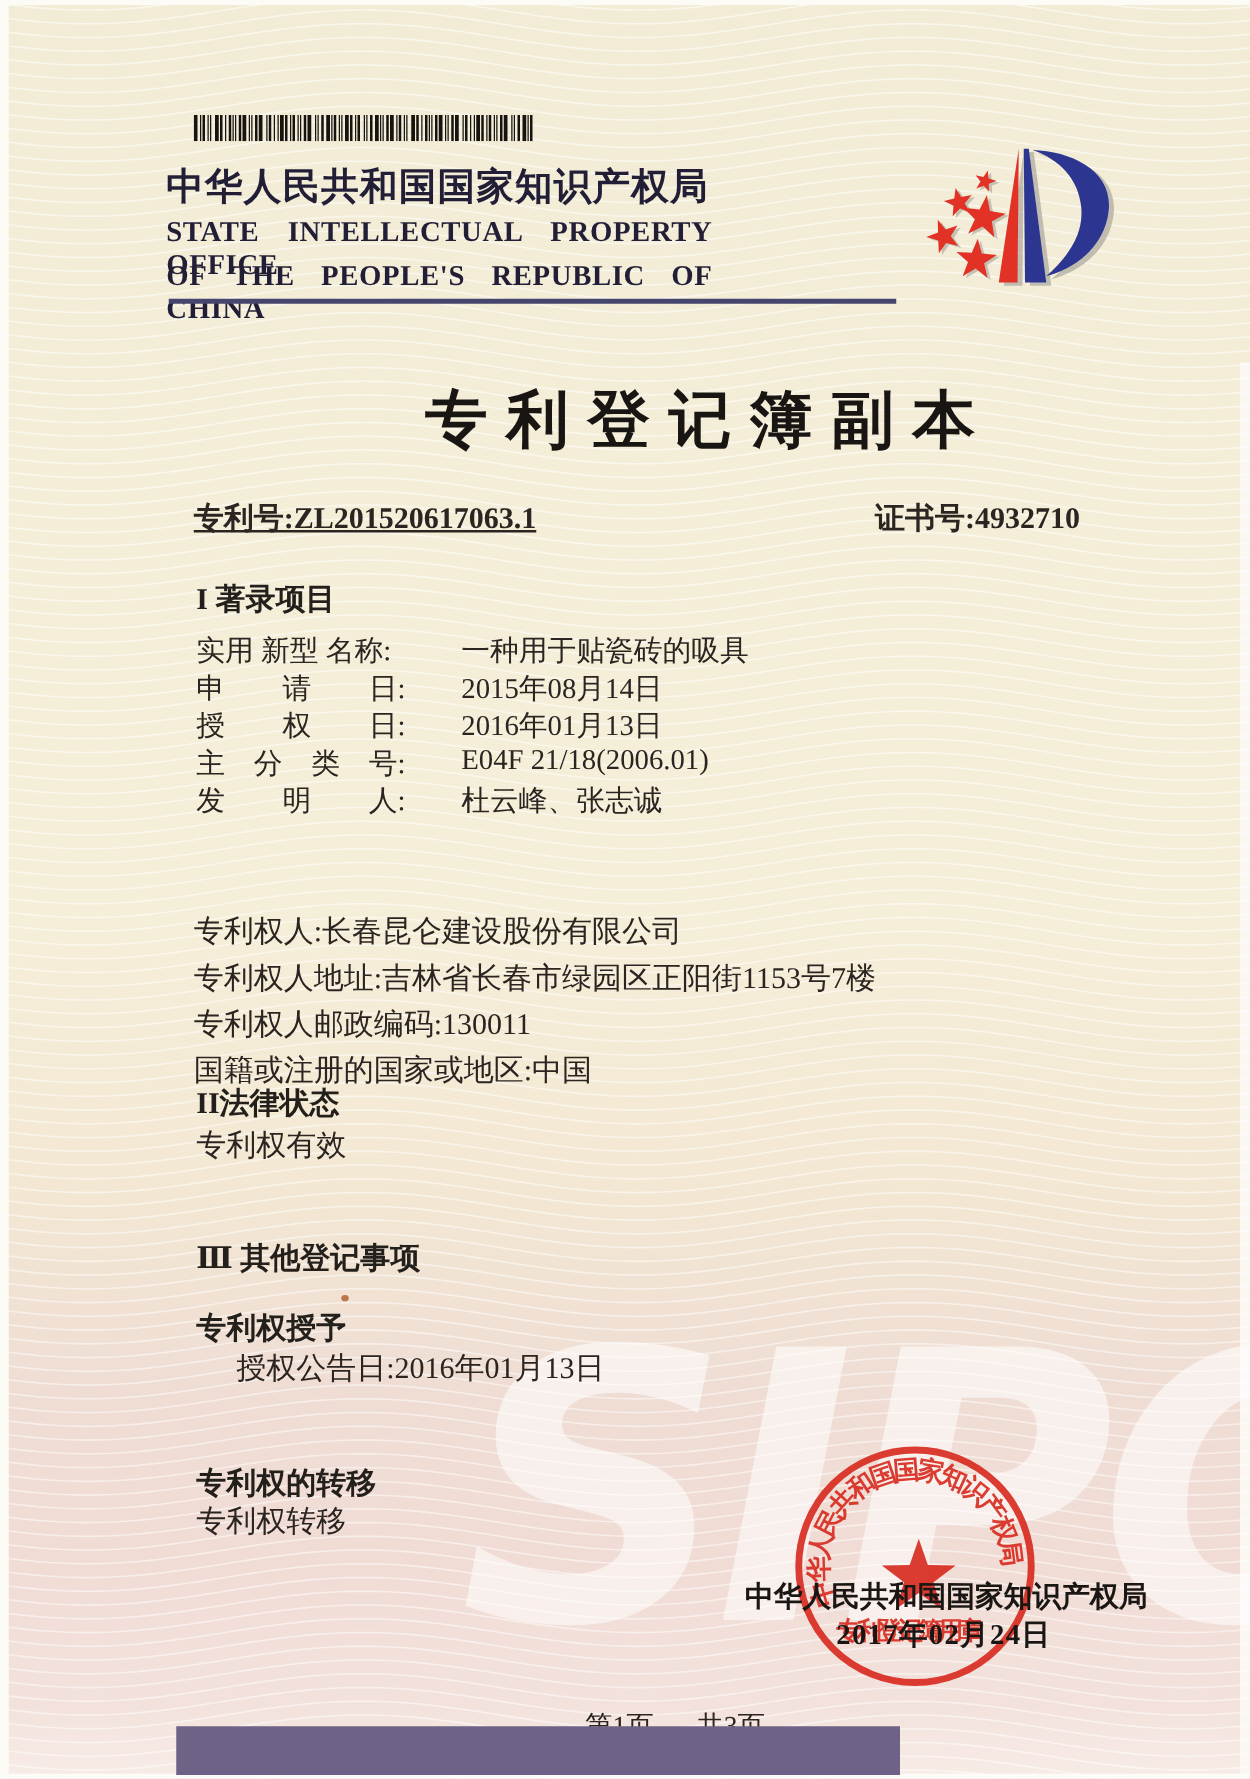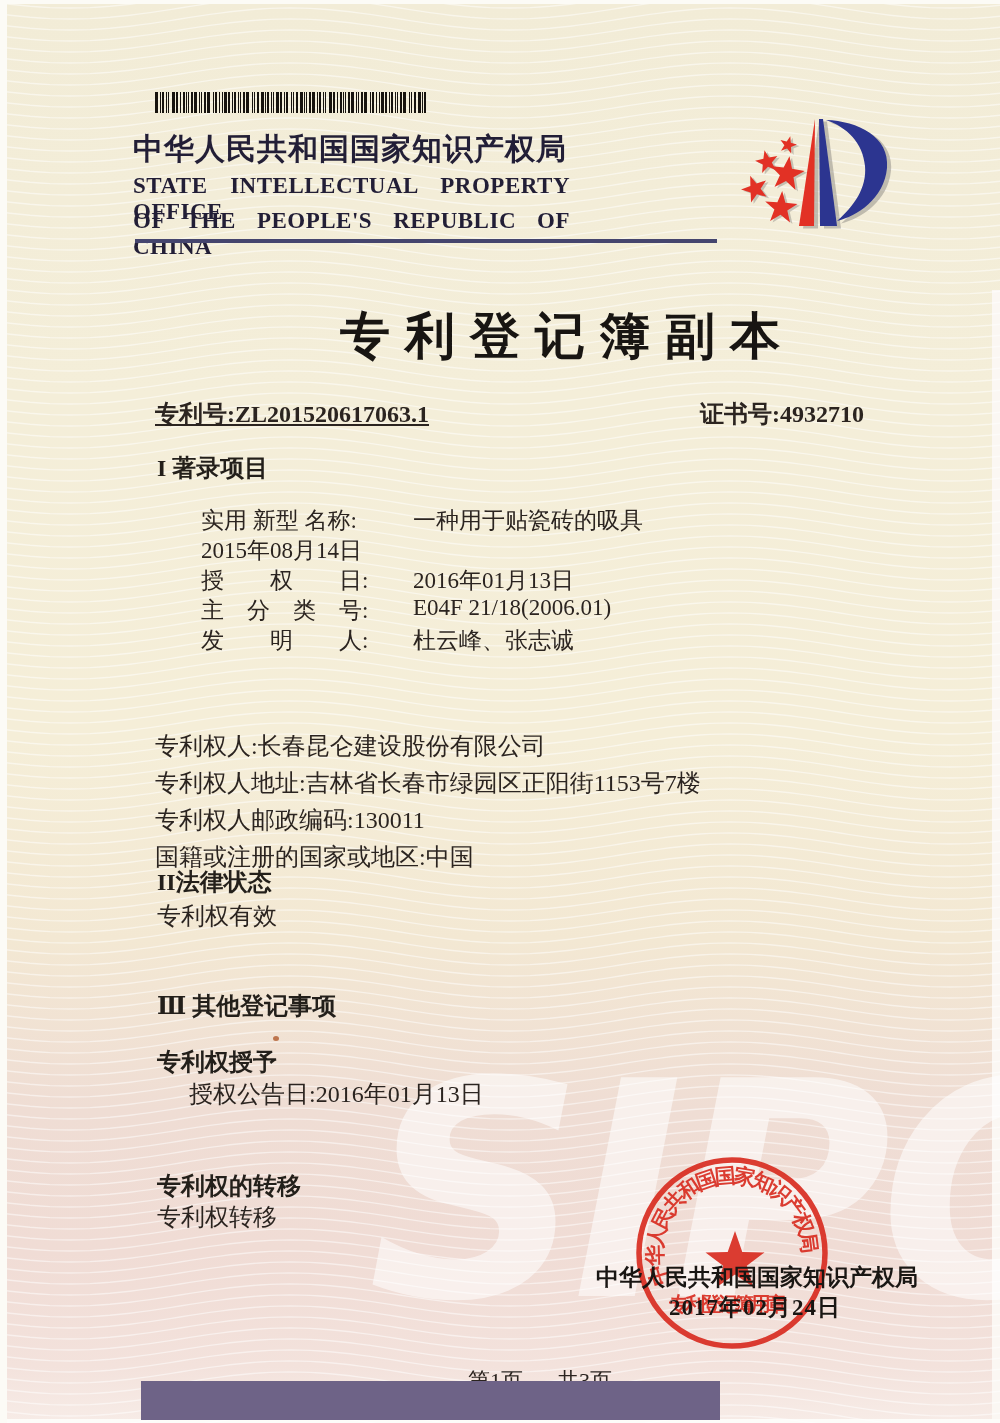--- a/index.html
+++ b/index.html
@@ -15,22 +15,22 @@
   .org-cn{left:133px;top:129px;font-size:30px;font-weight:bold;letter-spacing:1px;color:#221e36;z-index:4;}
   .org-en{width:437px;left:133px;font-size:23px;font-weight:bold;color:#221e36;
           text-align:justify;text-align-last:justify;letter-spacing:0.5px;z-index:4;}
   .org-en1{top:173px;} .org-en2{top:208px;}
   .rule{left:135px;top:239px;width:582px;height:4px;background:#45456e;z-index:4;}
   .logo{left:740px;top:95px;z-index:4;}
   .doc-title{left:340px;top:303px;font-size:50px;font-weight:bold;letter-spacing:15px;color:#181512;z-index:4;}
   .pat-no{left:155px;top:398px;font-size:24px;font-weight:600;z-index:4;text-decoration:underline;}
   .cert-no{left:700px;top:398px;font-size:24px;font-weight:600;z-index:4;}
   .sec-head{font-size:24px;font-weight:bold;color:#231f1a;z-index:4;}
-  .s1-head{left:157px;top:452px;}
-  .rows{left:157px;top:505px;font-size:23px;z-index:4;margin-left:44px;}
+  .s1-head{left:157px;top:463px;}
+  .rows{left:157px;top:505px;font-size:23px;z-index:4;}
   .row{height:30px;display:flex;}
   .row .lbl{display:inline-block;width:212px;}
   .patentee{left:155px;top:728px;font-size:24px;line-height:37px;z-index:4;}
   .s2-head{left:157px;top:866px;}
   .s2-body{left:157px;top:900px;font-size:24px;z-index:4;}
   .s3-head{left:157px;top:990px;}
   .g-head{left:157px;top:1046px;}
   .g-body{left:157px;top:1078px;font-size:24px;z-index:4;margin-left:32px;}
   .t-head{left:157px;top:1170px;}
   .t-body{left:157px;top:1201px;font-size:24px;z-index:4;}
@@ -317,20 +317,21 @@
   <div class="abs cert-no">证书号:4932710</div>
 
   <div class="abs sec-head s1-head">I 著录项目</div>
 
   <div class="abs rows">
     <div class="row">
       <span class="lbl">实用 新型 名称:</span>
       <span class="val">一种用于贴瓷砖的吸具</span>
     </div>
     <div class="row">
+      <span class="lbl">申　　请　　日:</span>
       <span class="val">2015年08月14日</span>
     </div>
     <div class="row">
       <span class="lbl">授　　权　　日:</span>
       <span class="val">2016年01月13日</span>
     </div>
     <div class="row">
       <span class="lbl">主　分　类　号:</span>
       <span class="val">E04F 21/18(2006.01)</span>
     </div>

